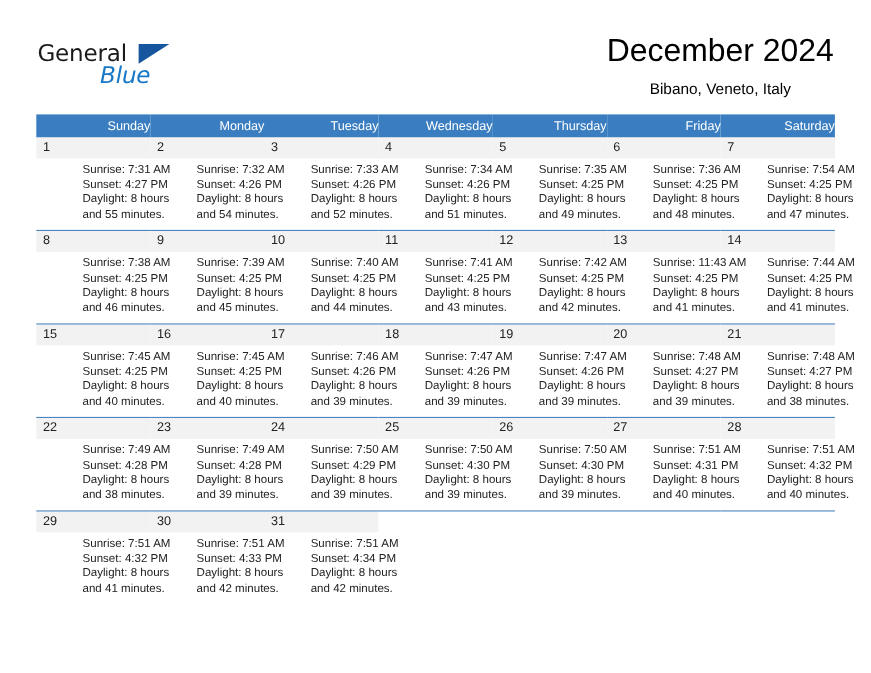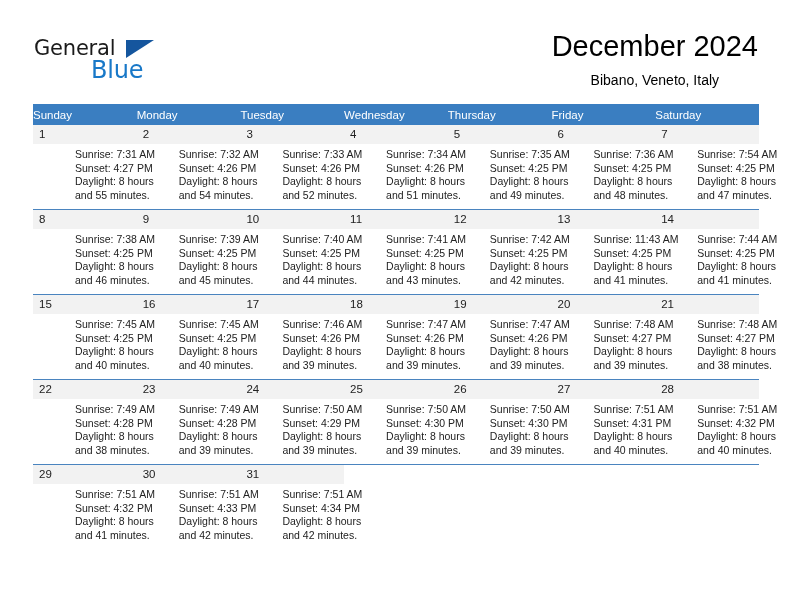--- a/index.html
+++ b/index.html
@@ -42,24 +42,25 @@
     top: 0;
     font-size: 21px;
     letter-spacing: -0.2px;
     color: #1a1a1a;
     font-family: "DejaVu Sans", sans-serif;
   }
   .logo-line2 {
     position: absolute;
     left: 57px;
     top: 20px;
-    font-size: 24px;
+    font-size: 21px;
     letter-spacing: -0.2px;
     color: #1878c8;
     font-family: "DejaVu Sans", sans-serif;
+    font-style: italic;
   }
   .logo-triangle {
     position: absolute;
     left: 92px;
     top: 4px;
     width: 0;
     height: 0;
     border-left: 28px solid #15569e;
     border-bottom: 18px solid transparent;
   }
@@ -92,22 +93,22 @@
     top: 104px;
     width: 726px;
     border-collapse: collapse;
     table-layout: fixed;
   }
   .calendar th {
     background: #3a7ec1;
     color: #ffffff;
     font-size: 11.5px;
     font-weight: normal;
-    text-align: left;
-    padding: 4px 0 4px 0;
+    text-align: right;
+    padding: 4px 0 4px 12px;
     height: 13px;
     border: none;
   }
   .calendar td {
     vertical-align: top;
     padding: 0;
     border: none;
     border-top: 1px solid #4a84bf;
     height: 84px;
     width: 103.7px;

